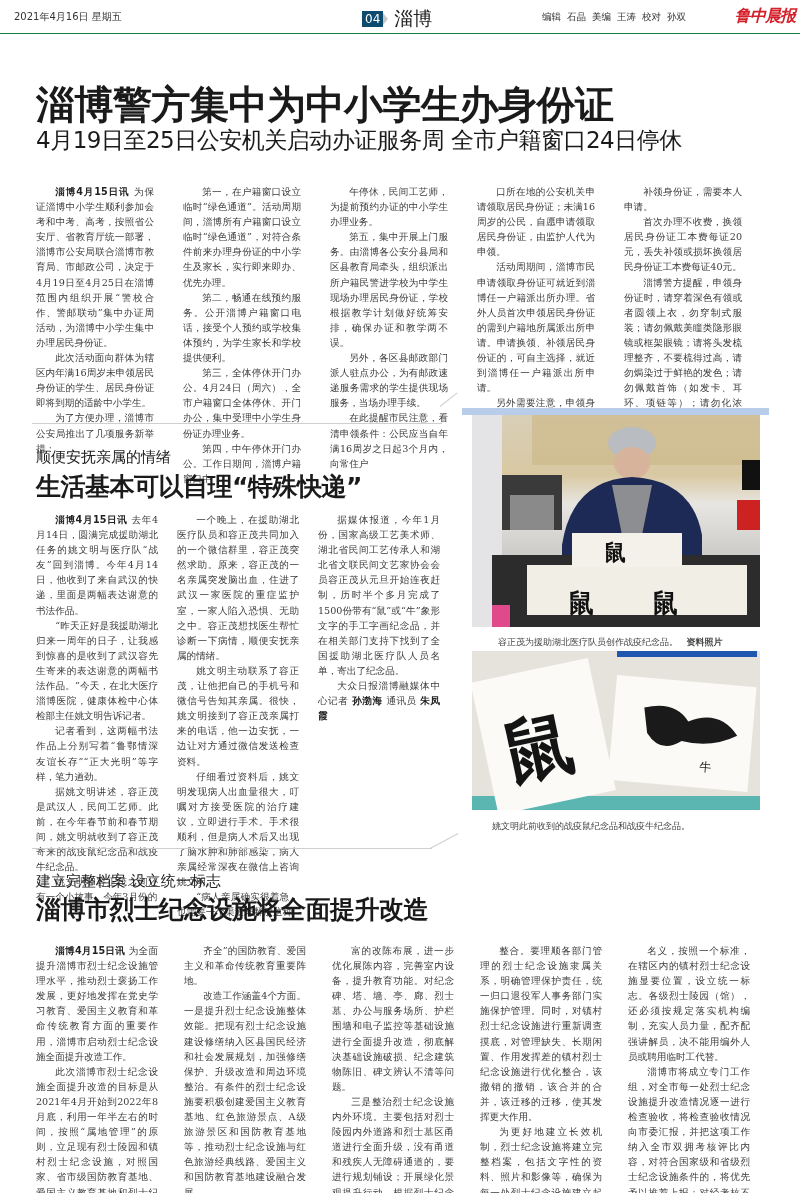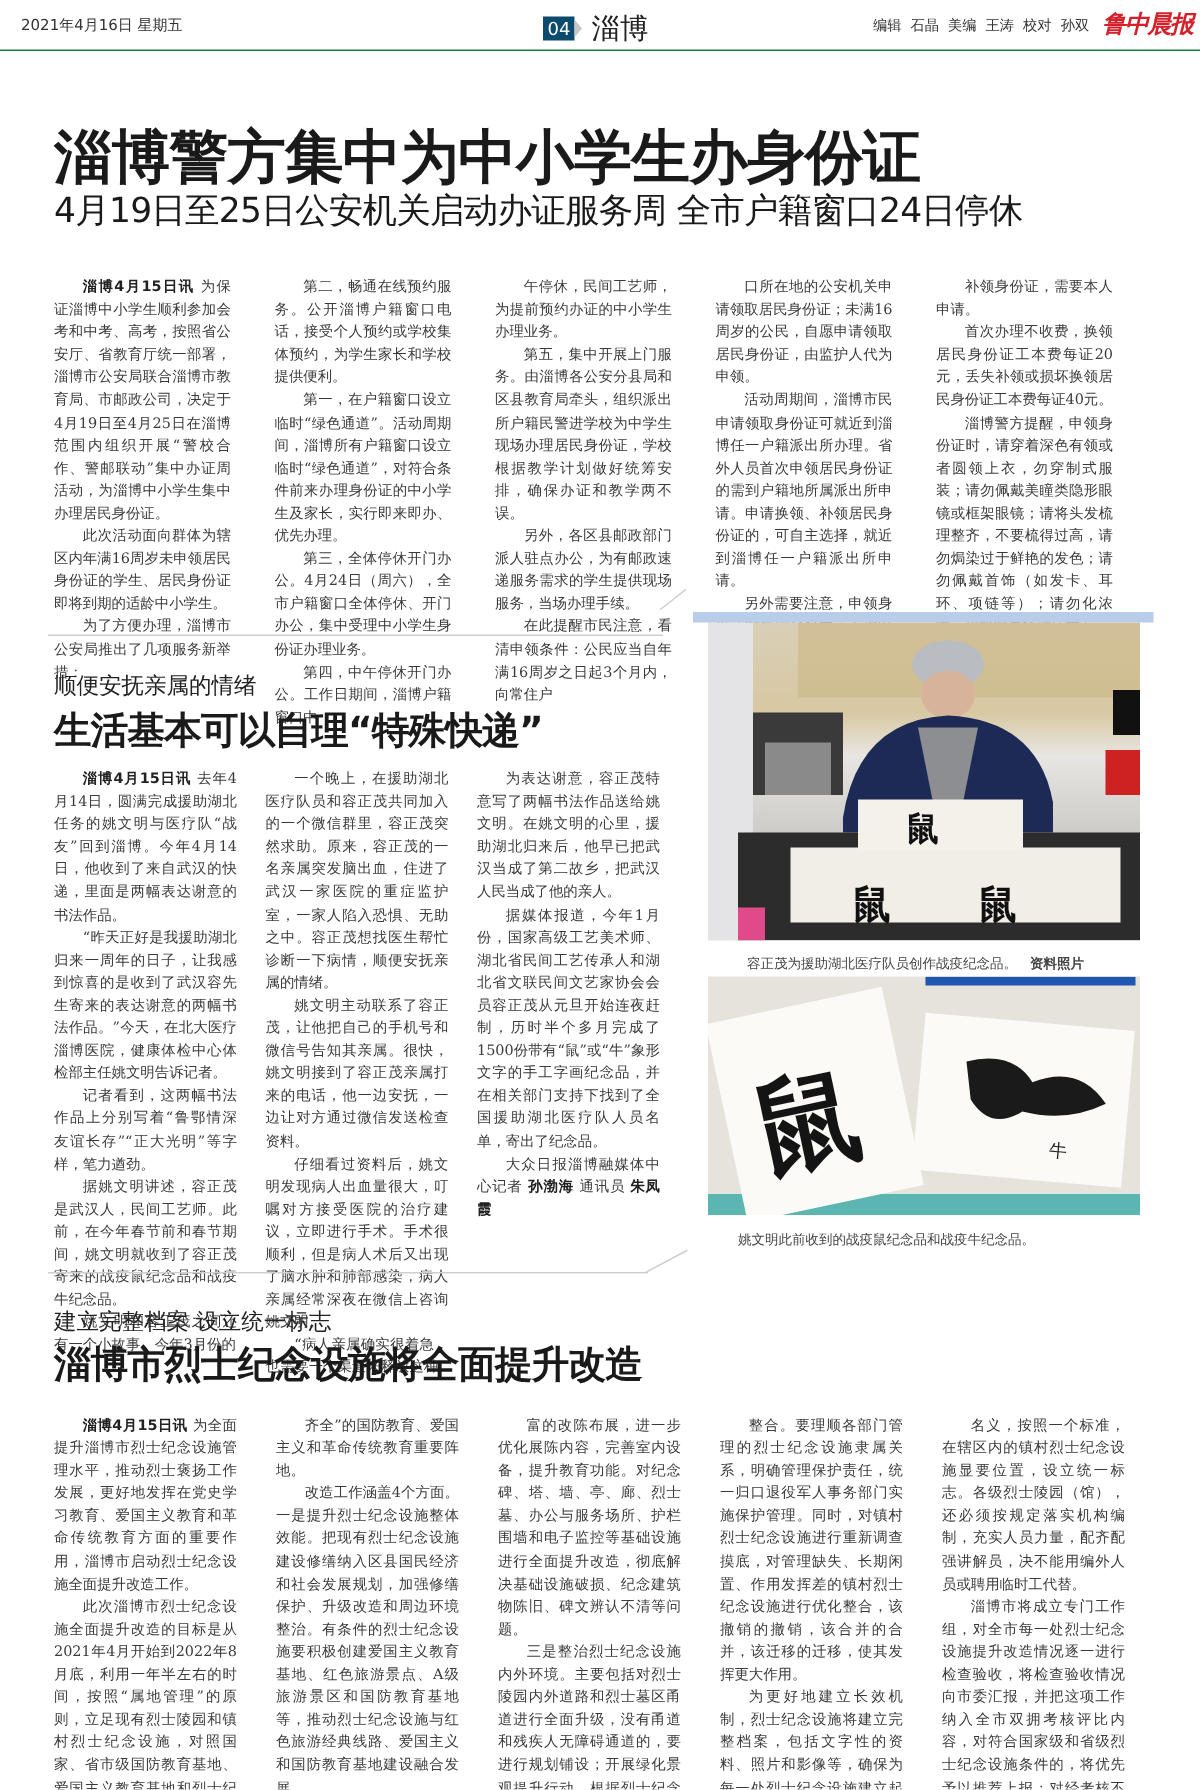--- a/index.html
+++ b/index.html
@@ -3,21 +3,21 @@
 <meta charset="utf-8">
 <style>
   * { margin:0; padding:0; box-sizing:border-box; }
   body { width:800px; height:1193px; background:#fff; font-family:"DejaVu Serif", serif; color:#333; position:relative; overflow:hidden; }
   .masthead { position:absolute; left:0; top:0; width:800px; height:34px; border-bottom:1px solid #15803d; }
   .mh-date { position:absolute; left:14px; top:10px; font-family:"DejaVu Sans", sans-serif; font-size:10px; color:#333; }
   .mh-page { position:absolute; left:362px; top:6px; display:flex; align-items:center; }
   .mh-num { background:#0c4a6e; color:#fff; font-family:"DejaVu Sans", sans-serif; font-size:12px; padding:1px 3px; }
   .mh-arrow { width:0; height:0; border-top:6px solid transparent; border-bottom:6px solid transparent; border-left:5px solid #c8c8c8; margin-right:6px; }
   .mh-section { font-family:"DejaVu Sans", sans-serif; font-size:19px; color:#222; }
-  .mh-credits { position:absolute; left:542px; top:11px; font-family:"DejaVu Sans", sans-serif; font-size:9.5px; color:#333; word-spacing:3px;margin-left:40px; }
+  .mh-credits { position:absolute; left:542px; top:11px; font-family:"DejaVu Sans", sans-serif; font-size:9.5px; color:#333; word-spacing:3px; }
   .mh-logo { position:absolute; left:735px; top:6px; font-family:"DejaVu Serif", serif; font-size:16px; color:#d4202a; font-style:italic; font-weight:bold; letter-spacing:-1px; }
 
   .h1 { position:absolute; left:36px; top:78px; font-family:"DejaVu Sans", sans-serif; font-weight:bold; font-size:39px; color:#1a1a1a; letter-spacing:-0.5px; white-space:nowrap; }
   .h1sub { position:absolute; left:36px; top:125px; font-family:"DejaVu Sans", sans-serif; font-size:23px; color:#1a1a1a; white-space:nowrap; letter-spacing:-0.5px; }
 
   .col { position:absolute; font-size:9.6px; line-height:15.1px; color:#3a3a3a; text-align:justify; }
   .col p { text-indent:2em; }
   .col b { font-family:"DejaVu Sans", sans-serif; font-weight:bold; color:#222; }
 
   .divider { position:absolute; height:1px; background:#cfcfcf; }
@@ -45,22 +45,22 @@
 <div>
   <div class="h1">淄博警方集中为中小学生办身份证</div>
   <div class="h1sub">4月19日至25日公安机关启动办证服务周  全市户籍窗口24日停休</div>
 
   <div class="col" style="left:36px; top:184px; width:118px;">
       <p><b>淄博4月15日讯  </b>为保证淄博中小学生顺利参加会考和中考、高考，按照省公安厅、省教育厅统一部署，淄博市公安局联合淄博市教育局、市邮政公司，决定于4月19日至4月25日在淄博范围内组织开展“警校合作、警邮联动”集中办证周活动，为淄博中小学生集中办理居民身份证。</p>
       <p>此次活动面向群体为辖区内年满16周岁未申领居民身份证的学生、居民身份证即将到期的适龄中小学生。</p>
       <p>为了方便办理，淄博市公安局推出了几项服务新举措：</p>
     </div>
   <div class="col" style="left:183px; top:184px; width:118px;">
+      <p>第一，在户籍窗口设立临时“绿色通道”。活动周期间，淄博所有户籍窗口设立临时“绿色通道”，对符合条件前来办理身份证的中小学生及家长，实行即来即办、优先办理。</p>
       <p>第二，畅通在线预约服务。公开淄博户籍窗口电话，接受个人预约或学校集体预约，为学生家长和学校提供便利。</p>
-      <p>第一，在户籍窗口设立临时“绿色通道”。活动周期间，淄博所有户籍窗口设立临时“绿色通道”，对符合条件前来办理身份证的中小学生及家长，实行即来即办、优先办理。</p>
       <p>第三，全体停休开门办公。4月24日（周六），全市户籍窗口全体停休、开门办公，集中受理中小学生身份证办理业务。</p>
       <p>第四，中午停休开门办公。工作日期间，淄博户籍窗口中</p>
     </div>
   <div class="col" style="left:330px; top:184px; width:118px;">
       <p>午停休，民间工艺师，为提前预约办证的中小学生办理业务。</p>
       <p>第五，集中开展上门服务。由淄博各公安分县局和区县教育局牵头，组织派出所户籍民警进学校为中学生现场办理居民身份证，学校根据教学计划做好统筹安排，确保办证和教学两不误。</p>
       <p>另外，各区县邮政部门派人驻点办公，为有邮政速递服务需求的学生提供现场服务，当场办理手续。</p>
       <p>在此提醒市民注意，看清申领条件：公民应当自年满16周岁之日起3个月内，向常住户</p>
     </div>
   <div class="col" style="left:477px; top:184px; width:118px;">
@@ -91,21 +91,20 @@
       <p>据姚文明讲述，容正茂是武汉人，民间工艺师。此前，在今年春节前和春节期间，姚文明就收到了容正茂寄来的战疫鼠纪念品和战疫牛纪念品。</p>
       <p>姚文明和容正茂之间还有一个小故事。今年3月份的</p>
     </div>
   <div class="col" style="left:177px; top:512px; width:122px;">
       <p>一个晚上，在援助湖北医疗队员和容正茂共同加入的一个微信群里，容正茂突然求助。原来，容正茂的一名亲属突发脑出血，住进了武汉一家医院的重症监护室，一家人陷入恐惧、无助之中。容正茂想找医生帮忙诊断一下病情，顺便安抚亲属的情绪。</p>
       <p>姚文明主动联系了容正茂，让他把自己的手机号和微信号告知其亲属。很快，姚文明接到了容正茂亲属打来的电话，他一边安抚，一边让对方通过微信发送检查资料。</p>
       <p>仔细看过资料后，姚文明发现病人出血量很大，叮嘱对方接受医院的治疗建议，立即进行手术。手术很顺利，但是病人术后又出现了脑水肿和肺部感染，病人亲属经常深夜在微信上咨询姚文明。</p>
       <p>“病人亲属确实很着急，也需要一个渠道来释放这种</p>
     </div>
   <div class="col" style="left:318px; top:512px; width:122px;">
-      <p>为表达谢意，容正茂特意写了两幅书法作品送给姚文明。在姚文明的心里，援助湖北归来后，他早已把武汉当成了第二故乡，把武汉人民当成了他的亲人。</p>
       <p>据媒体报道，今年1月份，国家高级工艺美术师、湖北省民间工艺传承人和湖北省文联民间文艺家协会会员容正茂从元旦开始连夜赶制，历时半个多月完成了1500份带有“鼠”或“牛”象形文字的手工字画纪念品，并在相关部门支持下找到了全国援助湖北医疗队人员名单，寄出了纪念品。</p>
       <p>大众日报淄博融媒体中心记者<b>  孙渤海  </b><span> 通讯员 </span><b> 朱凤霞</b></p>
     </div>
 
   <div class="photo" style="left:472px; top:415px; width:288px; height:212px; background:linear-gradient(180deg,#d9cfb8 0%,#d8c8a2 28%,#e8e6e2 42%,#c9c7c4 70%,#e7e4de 100%);">
     <svg width="288" height="212" viewBox="0 0 288 212">
       <rect x="60" y="0" width="228" height="50" fill="#cdb98a" opacity="0.7"></rect>
       <rect x="0" y="0" width="30" height="212" fill="#e4e4e6"></rect>
       <rect x="30" y="60" width="60" height="55" fill="#3a3a3a"></rect>
       <rect x="38" y="80" width="44" height="35" fill="#8a8a8a"></rect>

